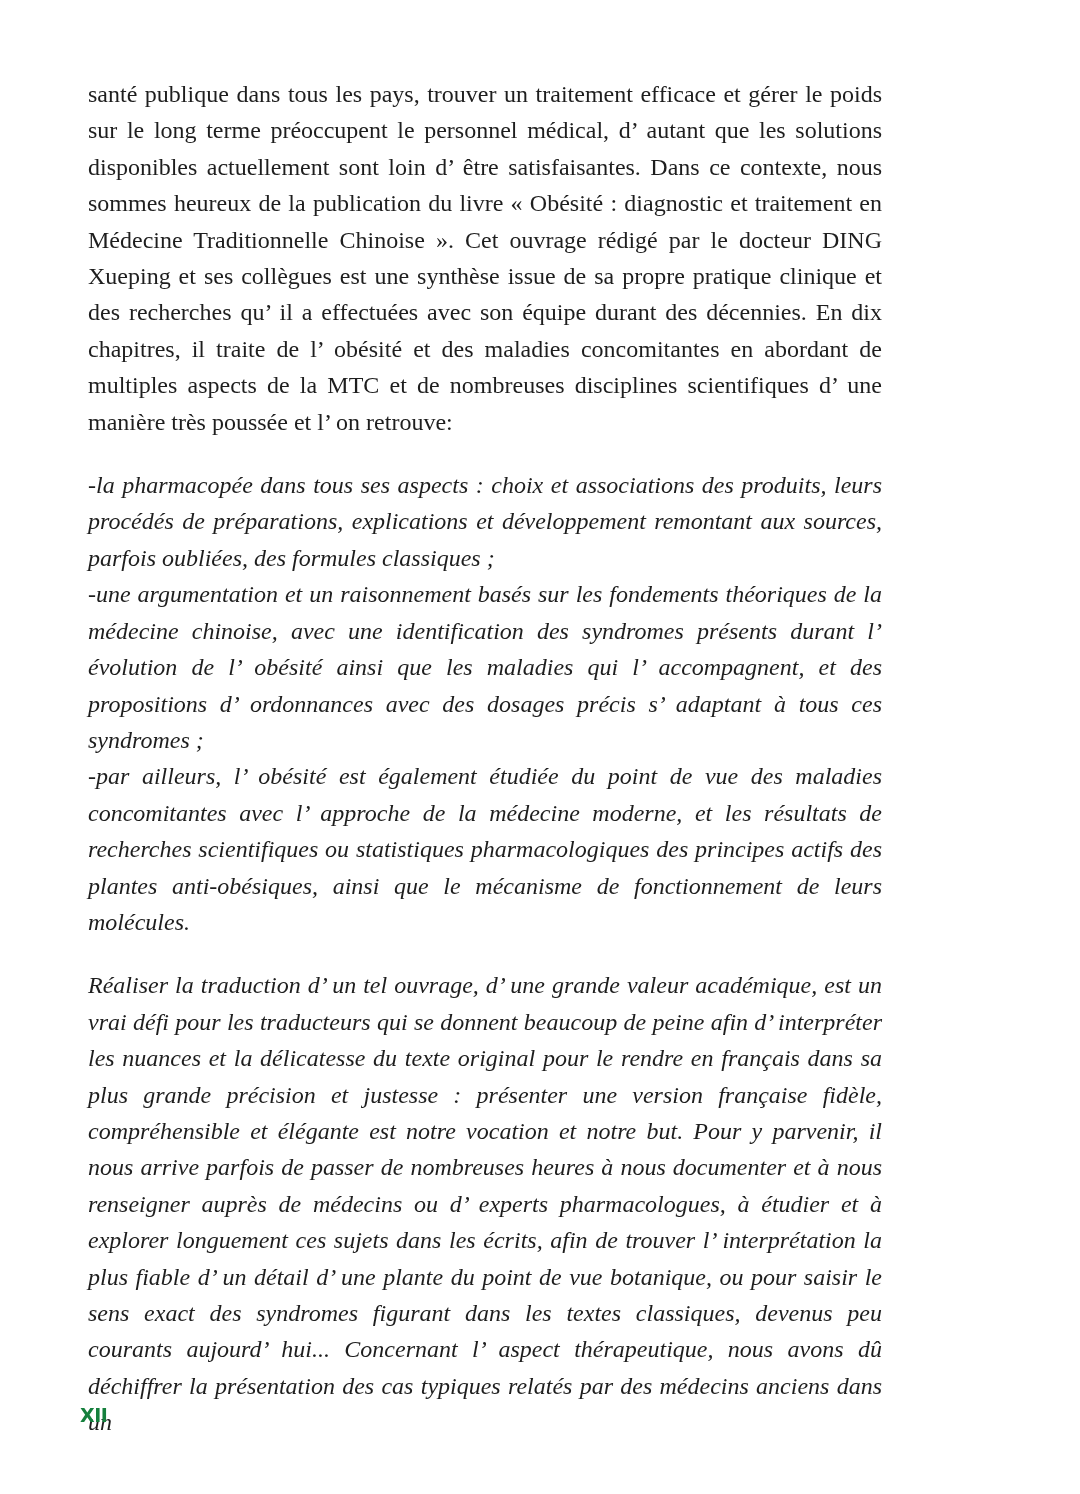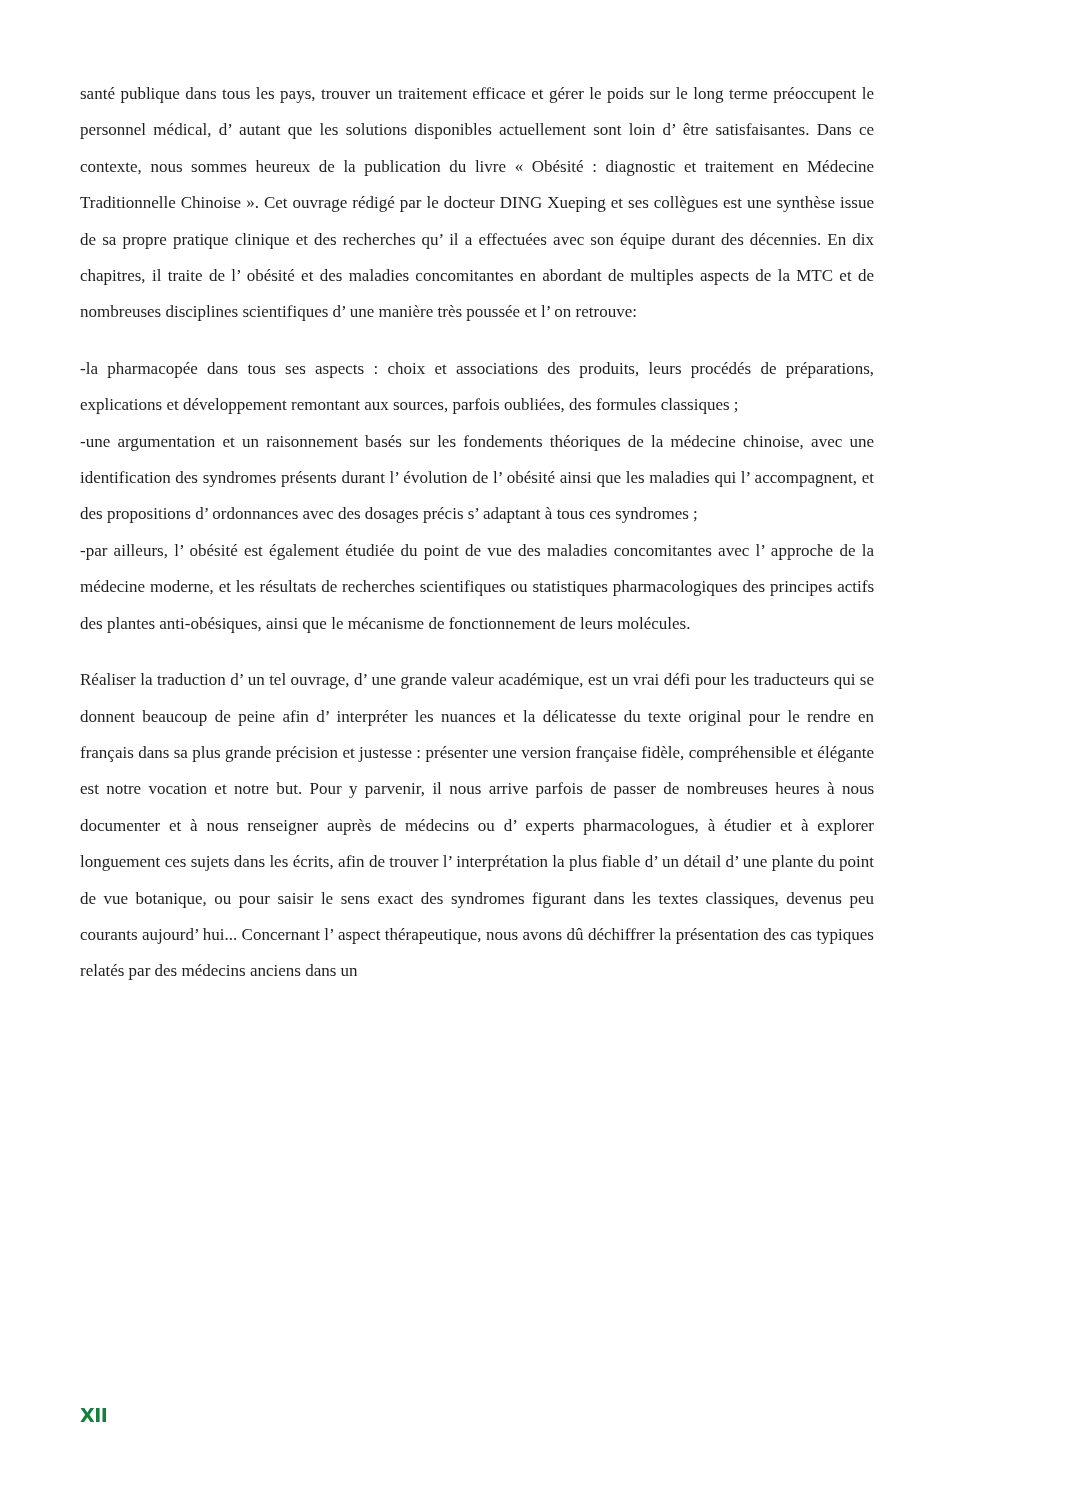--- a/index.html
+++ b/index.html
@@ -10,34 +10,35 @@
     body {
       width: 1080px;
       height: 1494px;
       position: relative;
       overflow: hidden;
       color: #1e1e1e;
       font-family: "Liberation Serif", "DejaVu Serif", serif;
     }
     .page-body {
       position: absolute;
-      left: 80px;
+      left: 88px;
       top: 76px;
       width: 794px;
-      font-size: 17px;
+      font-size: 24px;
       line-height: 36.4px;
       text-align: justify;
       text-align-last: auto;
     }
     .para {
       margin: 0;
       padding: 0;
     }
     .para + .para {
-      margin-top: 20px;
+      margin-top: 27px;
+      font-style: italic;
     }
     .list-item {
       margin: 0;
       padding: 0;
       text-align: justify;
     }
     .page-number {
       position: absolute;
       left: 80px;
       top: 1404px;

